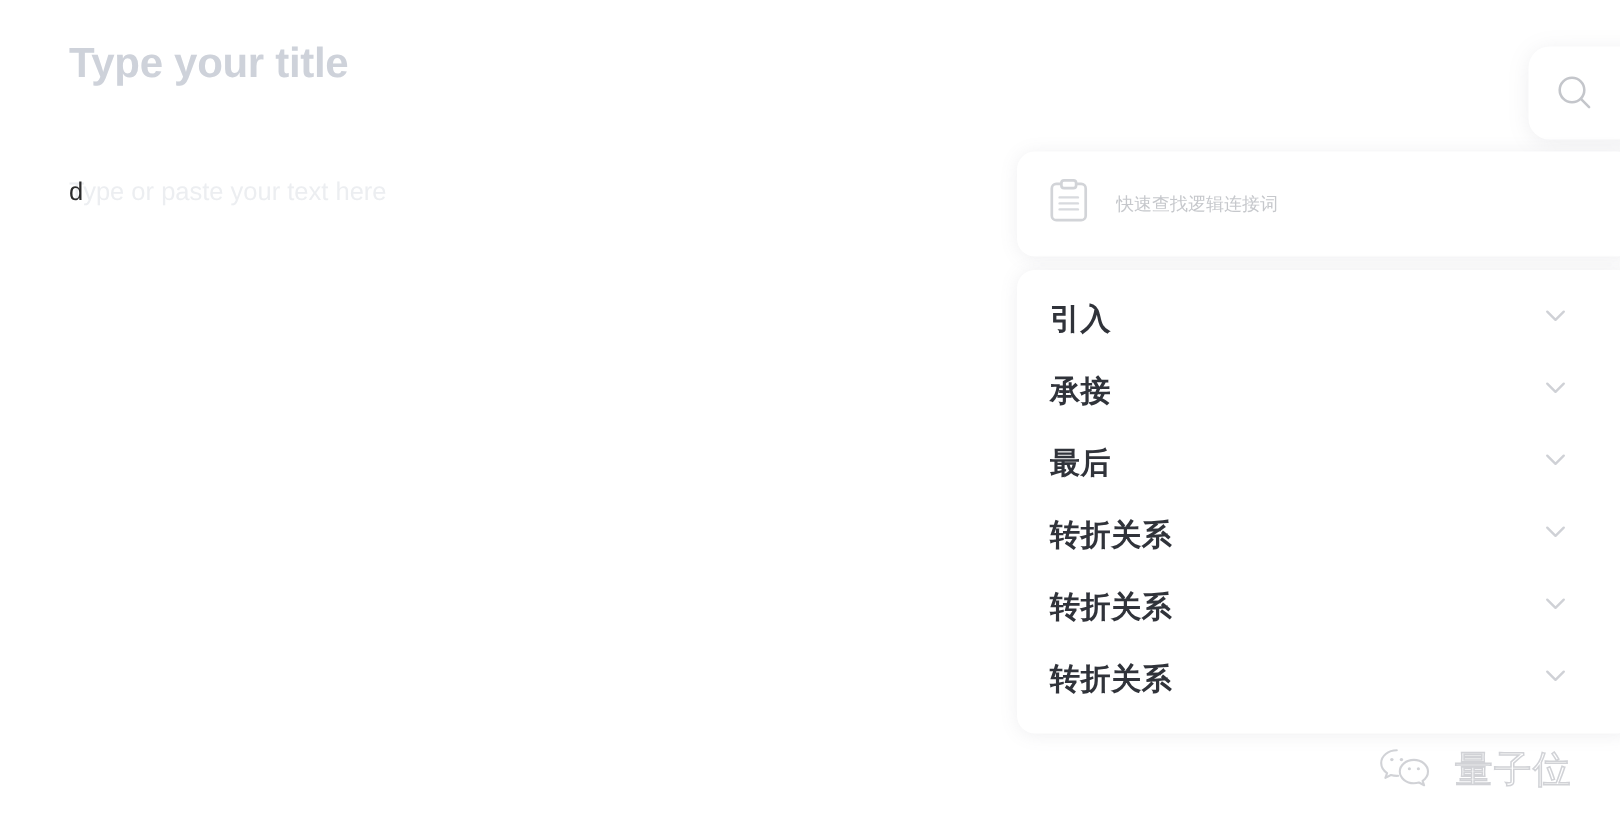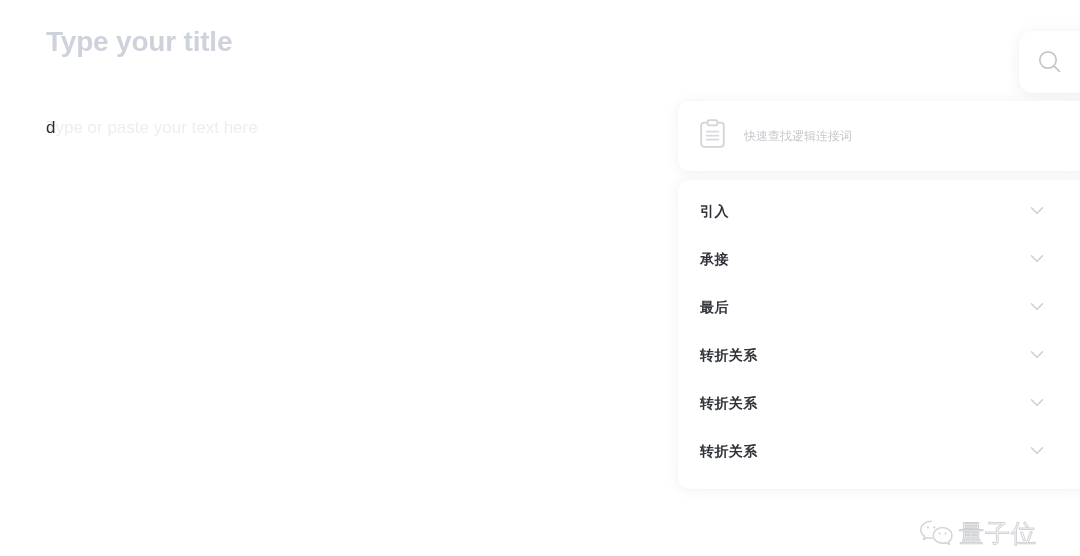--- a/index.html
+++ b/index.html
@@ -144,40 +144,40 @@
   .category-row {
     height: 48px;
     display: flex;
     align-items: center;
     justify-content: space-between;
     padding: 0 42px 0 22px;
     cursor: pointer;
   }
 
   .category-label {
-    font-size: 14px;
+    font-size: 20px;
     font-weight: bold;
     color: #30333a;
     letter-spacing: 0.4px;
   }
 
   .chev {
     width: 22px;
     height: 22px;
     flex: 0 0 auto;
   }
 
   
   #watermark {
     position: absolute;
     left: 918px;
-    top: 517px;
-    display: flex;
-    align-items: center;
-    gap: 1px;
+    top: 496px;
+    display: flex;
+    align-items: center;
+    gap: 12px;
     opacity: 0.85;
     user-select: none;
   }
 
   #wechat-logo { width: 40px; height: 32px; display: block; }
 
   #watermark-text {
     font-size: 25px;
     color: transparent;
     -webkit-text-stroke: 1px #c9cbd0;

